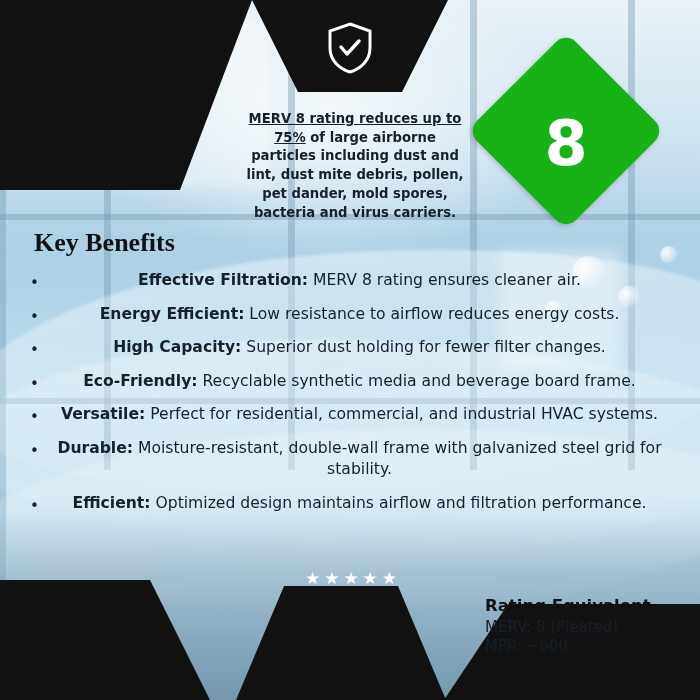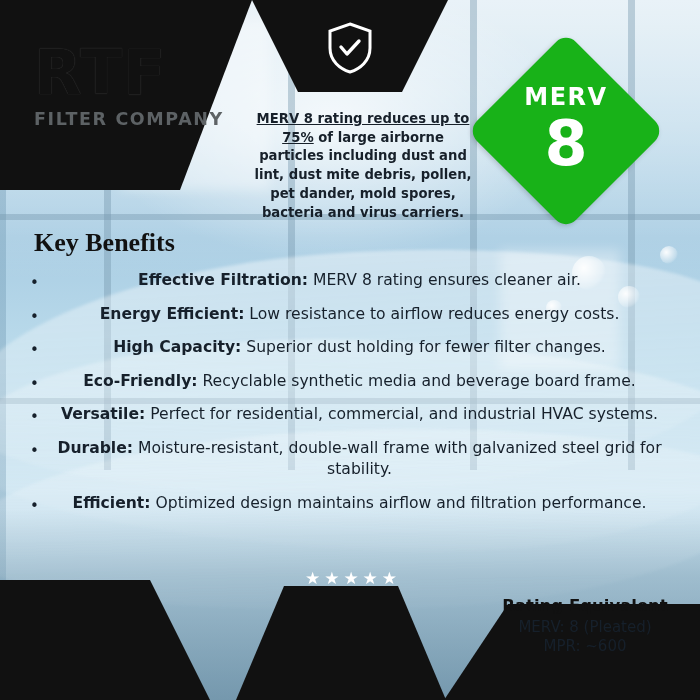--- a/index.html
+++ b/index.html
@@ -87,21 +87,21 @@
     font-size: 17.5px; font-weight: 700; letter-spacing: 1.6px;
     color: #5d6265;
     font-family: "DejaVu Sans", sans-serif;
   }
 
   
   .shield { position: absolute; left: 327px; top: 22px; width: 46px; height: 52px; }
 
   
   .merv-desc {
-    position: absolute; left: 252px; top: 110px; width: 222px;
+    position: absolute; left: 244px; top: 110px; width: 222px;
     text-align: center;
     font-size: 13.2px; line-height: 1.42; color: #17202a;
     font-weight: 600;
     font-family: "DejaVu Sans", sans-serif;
   }
   .merv-desc .u { text-decoration: underline; }
 
   
   .merv-badge {
     position: absolute; left: 470px; top: 35px; width: 192px; height: 192px;
@@ -151,21 +151,20 @@
     position: absolute; left: 305px; top: 570px; width: 92px;
     display: flex; justify-content: space-between;
     color: #fff; font-size: 17px; line-height: 1;
   }
 
   
   .rating {
     position: absolute; left: 485px; top: 596px; width: 200px;
     color: #111;
     font-family: "DejaVu Sans", sans-serif;
-    text-align: center;
   }
   .rating-title { font-size: 16.5px; font-weight: 700; margin-bottom: 3px; }
   .rating-line { font-size: 15px; line-height: 1.27; color: #16202b; }
 </style>
 </head>
 <body>
 
 <div id="page">
 
   <div class="bg-window"></div>
@@ -190,39 +189,34 @@
   <div class="bokeh" style="left:618px; top:286px; width:22px; height:22px;"></div>
   <div class="bokeh" style="left:546px; top:300px; width:16px; height:16px;"></div>
   <div class="bokeh" style="left:660px; top:246px; width:18px; height:18px;"></div>
 
   <div class="top-left-black"></div>
   <div class="top-notch"></div>
   <div class="bottom-left-black"></div>
   <div class="bottom-notch"></div>
   <div class="bottom-right-black"></div>
 
-  <div class="logo-block">
-    <div class="logo-rtf">RTF</div>
-    <div class="logo-sub">FILTER COMPANY</div>
-  </div>
 
   <div class="shield">
     <svg viewBox="0 0 46 52" width="46" height="52">
       <path d="M23 2 L43 9 V26 C43 39 33 47 23 50 C13 47 3 39 3 26 V9 Z" fill="none" stroke="#ffffff" stroke-width="3"></path>
       <path d="M14 25 L20 32 L32 19" fill="none" stroke="#ffffff" stroke-width="3.4" stroke-linecap="round" stroke-linejoin="round"></path>
     </svg>
   </div>
 
   <div class="merv-desc">
     <span class="u">MERV 8 rating reduces up to 75%</span><span> of large airborne particles including dust and lint, dust mite debris, pollen, pet dander, mold spores, bacteria and virus carriers.</span>
   </div>
 
   <div class="merv-badge">
     <div class="merv-diamond"></div>
-    <div class="merv-label">MERV</div>
     <div class="merv-num">8</div>
   </div>
 
   <div class="benefits">
     <h2>Key Benefits</h2>
 
     <div class="b-item">
       <span class="b-dot">•</span>
       <span class="b-text"><b>Effective Filtration:</b><span> MERV 8 rating ensures cleaner air.</span></span>
     </div>

